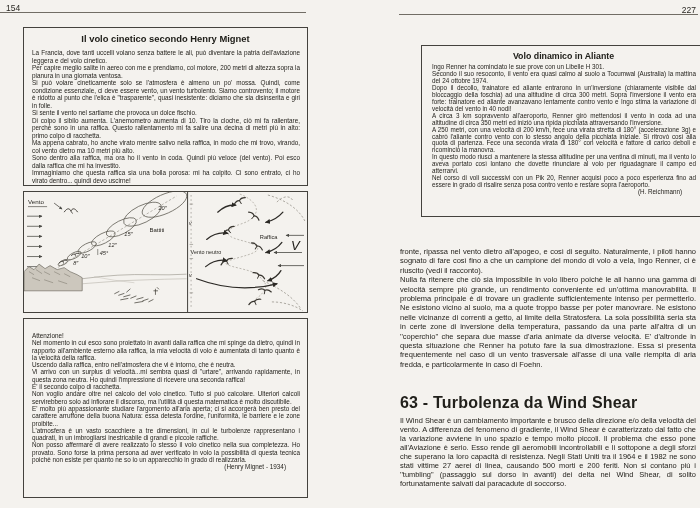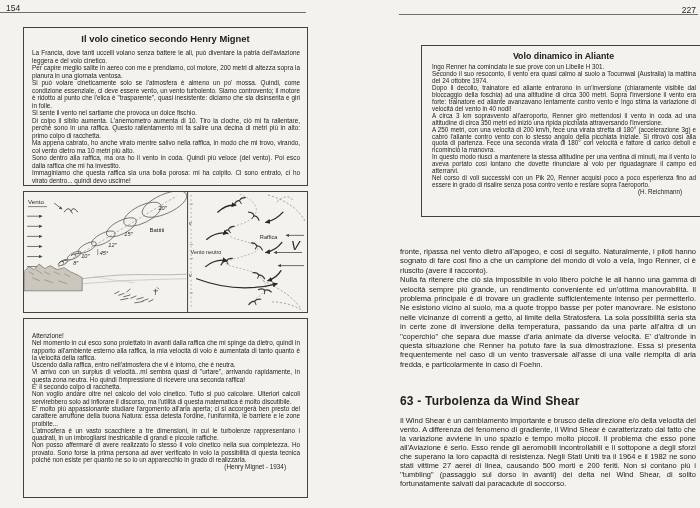--- a/index.html
+++ b/index.html
@@ -26,21 +26,21 @@
   #box-diagram svg { display:block; width:100%; height:100%; }
 
   #box-bottom { top:318px; height:180px; }
   #notes-text { position:absolute; top:13px; left:8px; right:7px; font-size:6.35px; line-height:7.3px; }
 
   #box-right { left:405px; top:45px; width:285px; height:172px; }
   #box-right .boxtitle { margin-top:5px; font-size:8.8px; }
   #rbox-text { position:absolute; top:18px; left:10px; right:9px; font-size:6.3px; line-height:6.95px; }
 
   #right-body { position:absolute; left:400px; top:247px; width:296px; font-size:7.5px; line-height:9.4px; }
-  #section-heading { position:absolute; left:400px; top:394px; font-size:12px; font-weight:bold; letter-spacing:0.2px; color:#21201b; }
+  #section-heading { position:absolute; left:400px; top:394px; font-size:16px; font-weight:bold; letter-spacing:0.2px; color:#21201b; }
   #section-text { position:absolute; left:400px; top:416px; width:296px; font-size:7.45px; line-height:9px; }
 
   svg text { font-family:"Liberation Sans", sans-serif; }
 </style>
 </head>
 <body>
 
 <div>
 
   <span class="pagenum" style="left:6px;top:3px;">154</span>
@@ -199,21 +199,21 @@
       <p>Dopo il decollo, trainatore ed aliante entrarono in un'inversione (chiaramente visibile dal bloccaggio della foschia) ad una altitudine di circa 300 metri. Sopra l'inversione il vento era forte: trainatore ed aliante avanzavano lentamente contro vento e Ingo stima la variazione di velocità del vento in 40 nodi!</p>
       <p>A circa 3 km sopravvento all'aeroporto, Renner girò mettendosi il vento in coda ad una altitudine di circa 350 metri ed iniziò una ripida picchiata attraversando l'inversione.</p>
       <p>A 250 metri, con una velocità di 200 km/h, fece una virata stretta di 180° (accelerazione 3g) e cabrò l'aliante contro vento con lo stesso angolo della picchiata iniziale. Si ritrovò così alla quota di partenza. Fece una seconda virata di 180° con velocità e fattore di carico deboli e ricominciò la manovra.</p>
       <p>In questo modo riuscì a mantenere la stessa altitudine per una ventina di minuti, ma il vento lo aveva portato così lontano che dovette rinunciare al volo per riguadagnare il campo ed atterrarvi.</p>
       <p>Nel corso di voli successivi con un Pik 20, Renner acquisì poco a poco esperienza fino ad essere in grado di risalire senza posa contro vento e restare sopra l'aeroporto.</p>
       <p class="sig">(H. Reichmann)</p>
     </div>
   </div>
 
   <div class="jtxt" id="right-body">
-    <p>fronte, ripassa nel vento dietro all'apogeo, e così di seguito. Naturalmente, i piloti hanno sognato di fare così fino a che un campione del mondo di volo a vela, Ingo Renner, ci è riuscito (avere il racconto).</p>
+    <p>fronte, ripassa nel vento dietro all'apogeo, e così di seguito. Naturalmente, i piloti hanno sognato di fare così fino a che un campione del mondo di volo a vela, Ingo Renner, ci è riuscito (vedi il racconto).</p>
     <p>Nulla fa ritenere che ciò sia impossibile in volo libero poichè le ali hanno una gamma di velocità sempre più grande, un rendimento conveniente ed un'ottima manovrabilità. Il problema principale è di trovare un gradiente sufficientemente intenso per permetterlo. Ne esistono vicino al suolo, ma a quote troppo basse per poter manovrare. Ne esistono nelle vicinanze di correnti a getto, al limite della Stratosfera. La sola possibilità seria sta in certe zone di inversione della temperatura, passando da una parte all'altra di un ''coperchio'' che separa due masse d'aria animate da diverse velocità. E' d'altronde in questa situazione che Renner ha potuto fare la sua dimostrazione. Essa si presenta frequentemente nel caso di un vento trasversale all'asse di una valle riempita di aria fredda, e particolarmente in caso di Foehn.</p>
   </div>
 
   <div id="section-heading">63 - Turbolenza da Wind Shear</div>
   <div class="jtxt" id="section-text">
     <p>Il Wind Shear è un cambiamento importante e brusco della direzione e/o della velocità del vento. A differenza del fenomeno di gradiente, il Wind Shear è caratterizzato dal fatto che la variazione avviene in uno spazio e tempo molto piccoli. Il problema che esso pone all'Aviazione è serio. Esso rende gli aeromobili incontrollabili e li sottopone a degli sforzi che superano la loro capacità di resistenza. Negli Stati Uniti tra il 1964 e il 1982 ne sono stati vittime 27 aerei di linea, causando 500 morti e 200 feriti. Non si contano più i ''tumbling'' (passaggio sul dorso in avanti) dei delta nei Wind Shear, di solito fortunatamente salvati dai paracadute di soccorso.</p>
   </div>
 
 </div>
 

